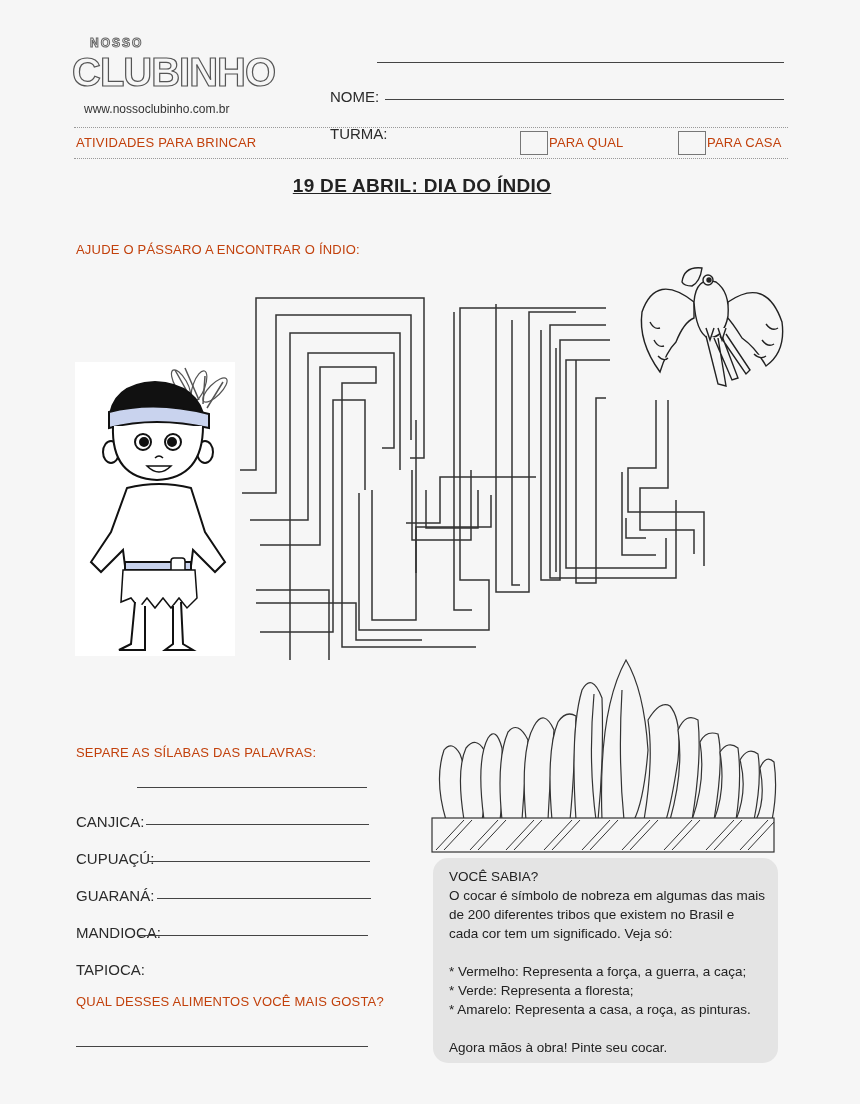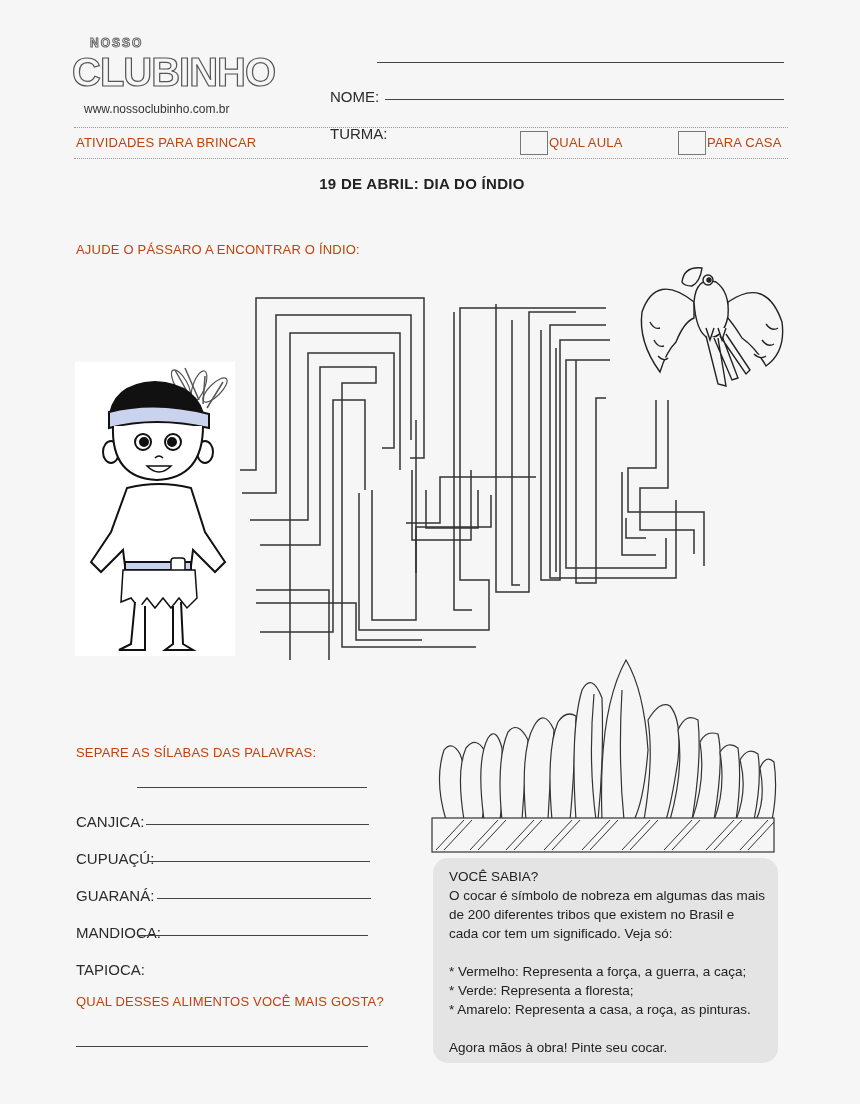--- a/index.html
+++ b/index.html
@@ -6,21 +6,21 @@
   body { width:860px; height:1104px; background:#f6f6f6; position:relative; overflow:hidden;
          font-family:"Liberation Sans", "DejaVu Sans", sans-serif; color:#2a2a2a; }
   .abs { position:absolute; }
   .txt { font-size:13px; letter-spacing:0.2px; color:#c2410c; white-space:nowrap; }
   .line { position:absolute; border-bottom:1px solid #444; height:0; }
   .dots { position:absolute; left:74px; width:714px; border-top:1px dotted #999; height:0; }
   .logo-top { font-size:12px; font-weight:bold; color:#f6f6f6; -webkit-text-stroke:1px #666; letter-spacing:2px; }
   .logo-main { font-size:40px; font-weight:bold; color:#f6f6f6; -webkit-text-stroke:1.2px #555; letter-spacing:-1px; line-height:40px; }
   .logo-url { font-size:12px; color:#333; }
   .checkbox { position:absolute; width:26px; height:22px; border:1px solid #777; background:#f6f6f6; }
-  .title { font-size:15px; font-weight:bold; color:#222; letter-spacing:0.3px; }
+  .title { font-size:19px; font-weight:bold; color:#222; letter-spacing:0.3px;text-decoration:underline; }
   .sabia { position:absolute; left:433px; top:858px; width:345px; height:205px; background:#e4e4e4;
            border-radius:15px; }
   .sabia p { margin:0; font-size:13.5px; line-height:19px; color:#222; }
   .field-label { position:absolute; font-size:15px; color:#2b2b2b;margin-top:40px; }
 </style>
 </head>
 <body>
 
 <div class="abs" style="left:72px;top:36px;width:175px;height:82px;">
   <div class="abs logo-top" style="left:18px;top:0;">NOSSO</div>
@@ -29,21 +29,21 @@
 </div>
 
 <div class="field-label" style="left:330px;top:48px;">NOME:</div>
 <div class="line" style="left:377px;top:62px;width:407px;"></div>
 <div class="field-label" style="left:330px;top:85px;">TURMA:</div>
 <div class="line" style="left:385px;top:99px;width:399px;"></div>
 
 <div class="dots" style="top:127px;"></div>
 <div class="abs txt" style="left:76px;top:135px;">ATIVIDADES PARA BRINCAR</div>
 <div class="checkbox" style="left:520px;top:131px;"></div>
-<div class="abs txt" style="left:549px;top:135px;">QUAL AULA</div>
+<div class="abs txt" style="left:549px;top:135px;">PARA QUAL</div>
 <div class="checkbox" style="left:678px;top:131px;"></div>
 <div class="abs txt" style="left:707px;top:135px;">PARA CASA</div>
 <div class="dots" style="top:158px;"></div>
 
 <div class="abs title" style="left:0;width:844px;text-align:center;top:175px;">19 DE ABRIL: DIA DO ÍNDIO</div>
 
 <div class="abs txt" style="left:76px;top:242px;">AJUDE O PÁSSARO A ENCONTRAR O ÍNDIO:</div>
 
 <div class="abs" style="left:75px;top:362px;width:160px;height:294px;background:#fff;">
   <svg width="160" height="294" viewBox="0 0 160 294" fill="none" stroke="#111" stroke-width="2">

